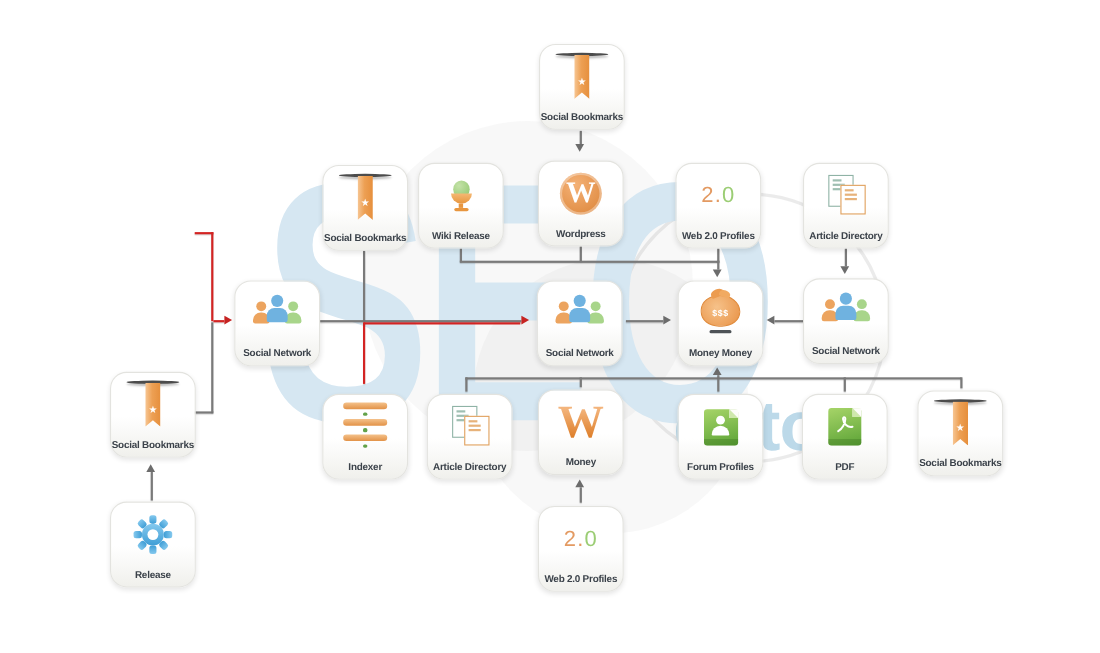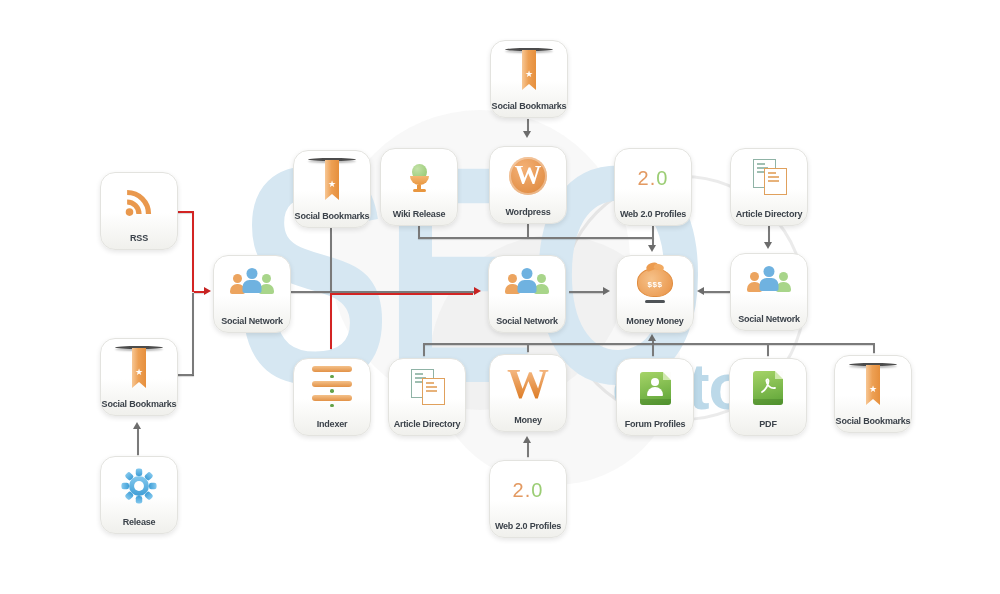--- a/index.html
+++ b/index.html
@@ -234,30 +234,20 @@
         <span class="doc front">
             <i></i>
             <i></i>
             <i></i>
           </span>
       </div>
     </div>
     <div class="label">Article Directory</div>
   </div>
 
-  <div class="node" style="left:100px;top:172px">
-    <div class="icon">
-      <svg width="38" height="38" viewBox="0 0 32 32">
-        <circle cx="8" cy="24.5" r="3.2" fill="#e9984d"></circle>
-        <path d="M6 16 a10 10 0 0 1 10 10" fill="none" stroke="#e9984d" stroke-width="4.4"></path>
-        <path d="M6 8 a18 18 0 0 1 18 18" fill="none" stroke="#e9984d" stroke-width="4.4"></path>
-      </svg>
-    </div>
-    <div class="label">RSS</div>
-  </div>
 
   <div class="node" style="left:213px;top:255px">
     <div class="icon">
       <div class="sn">
         <span class="pr o">
             <i class="ph"></i>
             <i class="pb"></i>
           </span>
         <span class="pr g">
             <i class="ph"></i>

